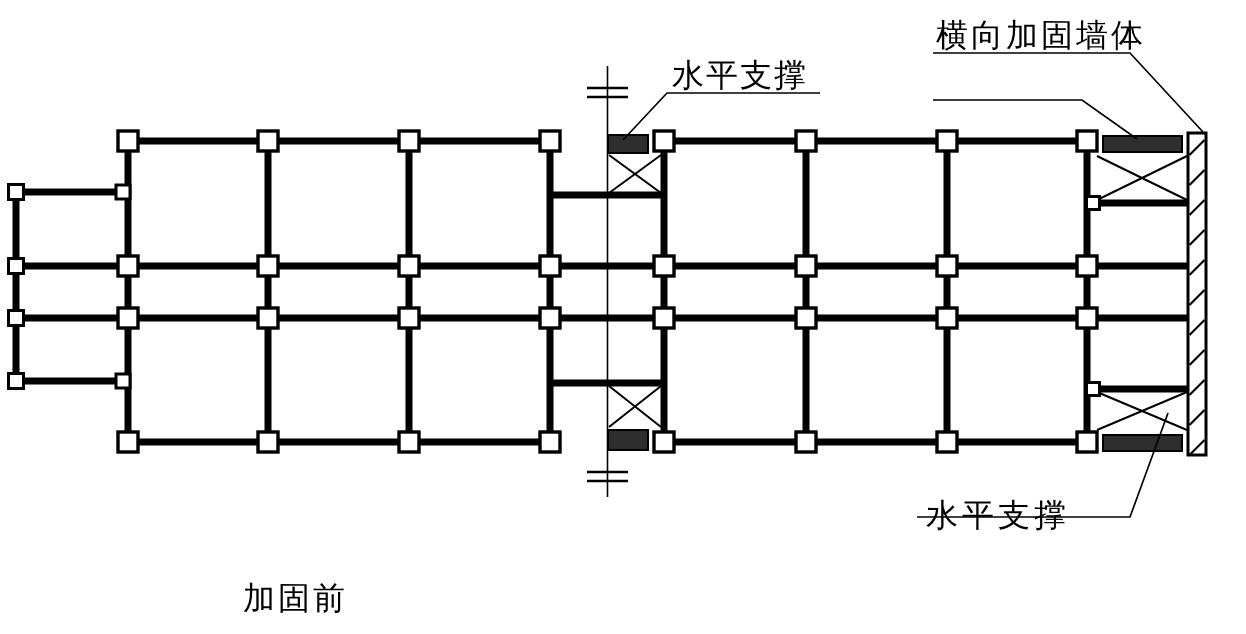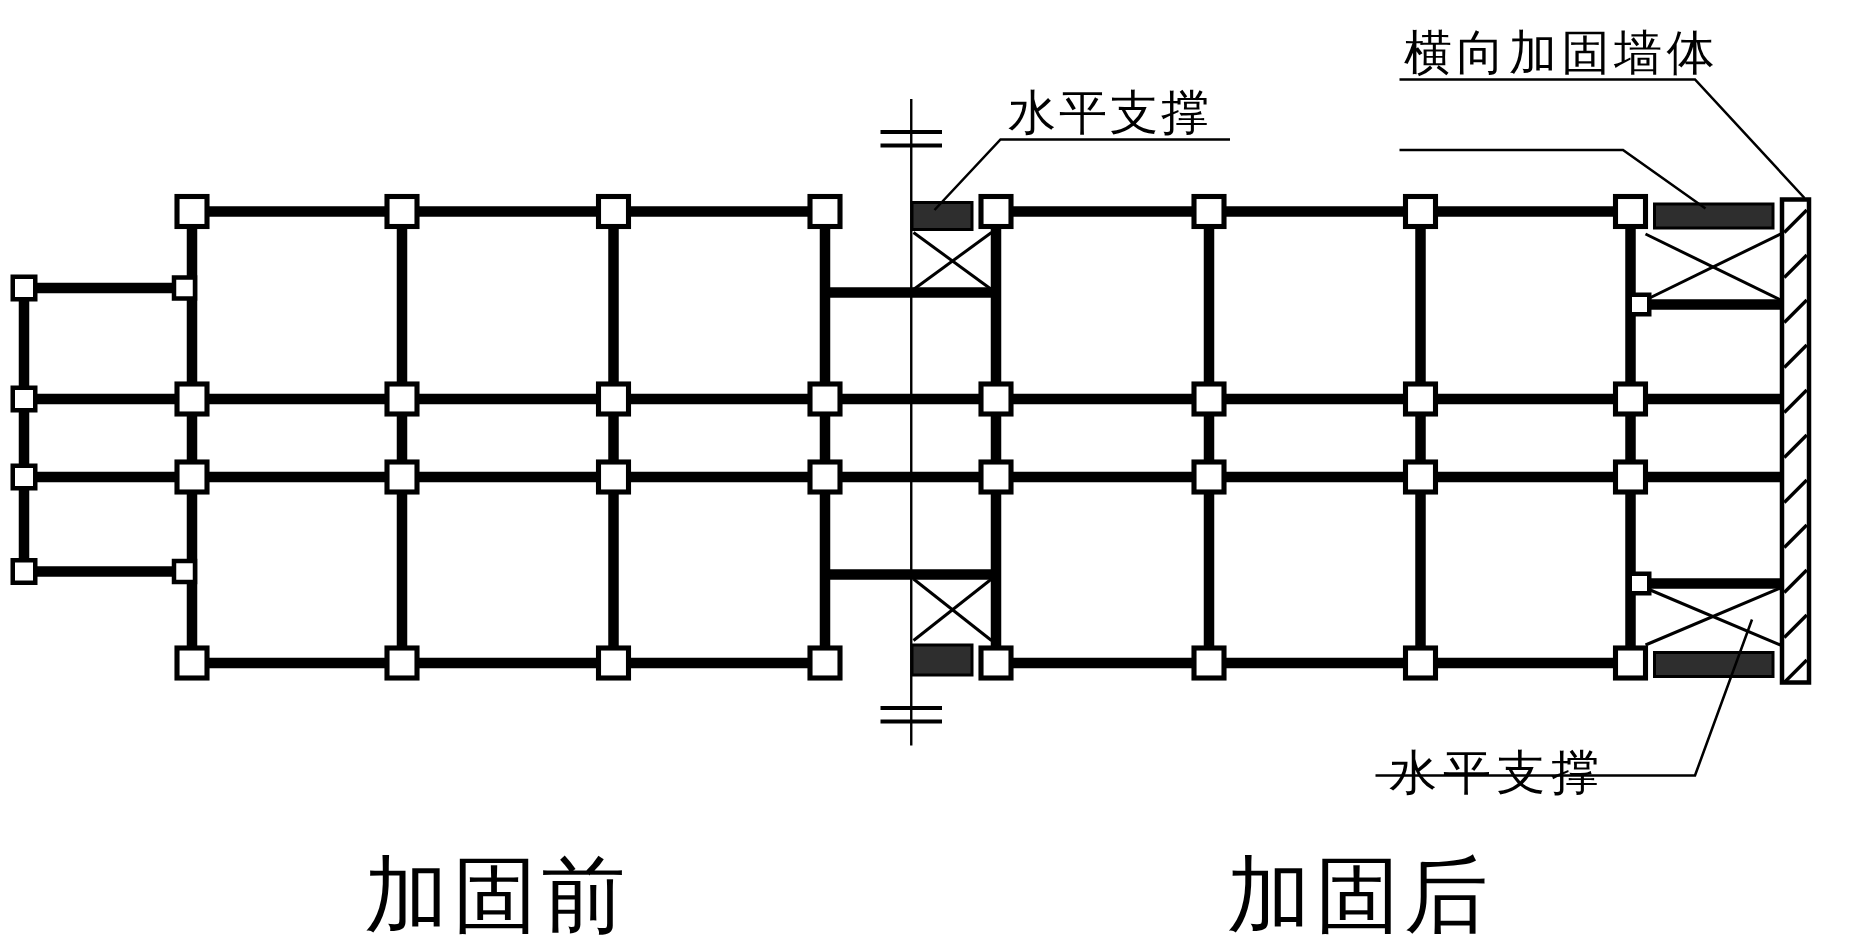--- a/index.html
+++ b/index.html
@@ -15,21 +15,21 @@
     position:absolute;
     color:#000;
     font-size:32px;
     line-height:28px;
     letter-spacing:2px;
     white-space:nowrap;
   }
   .caption{
     position:absolute;
     color:#000;
-    font-size:56px;
+    font-size:32px;
     line-height:48px;
     letter-spacing:3px;
     white-space:nowrap;
   }
 </style>
 </head>
 <body>
 
 <div id="canvas">
 
@@ -170,14 +170,13 @@
 
   <div class="lbl" style="left:672px;top:61px;">水平支撑</div>
 
   <div class="lbl" style="left:936px;top:21px;letter-spacing:3px;">横向加固墙体</div>
 
 
   <div class="lbl" style="left:926px;top:481px;letter-spacing:4px;margin-top:20px;">水平支撑</div>
 
   <div class="caption" style="left:243px;top:574px;">加固前</div>
 
-  <div class="caption" style="left:818px;top:574px;">加固后</div>
 </div>
 
 </body></html>

